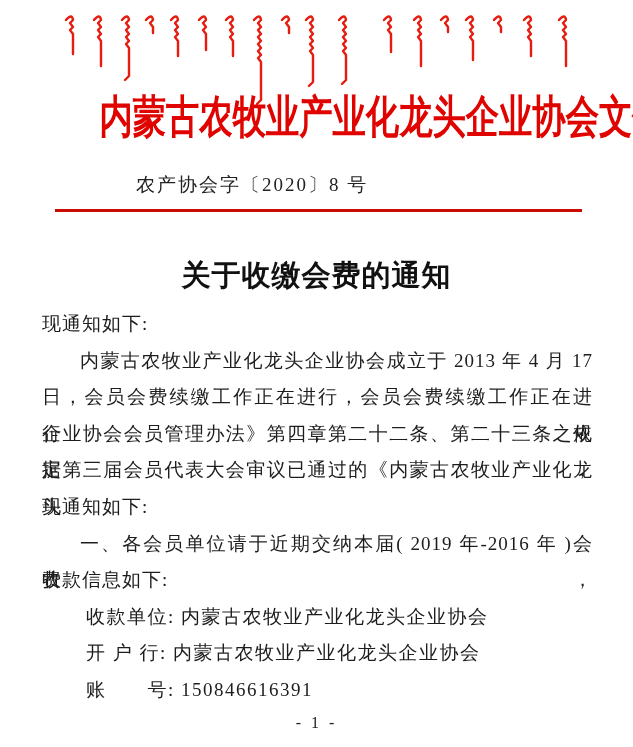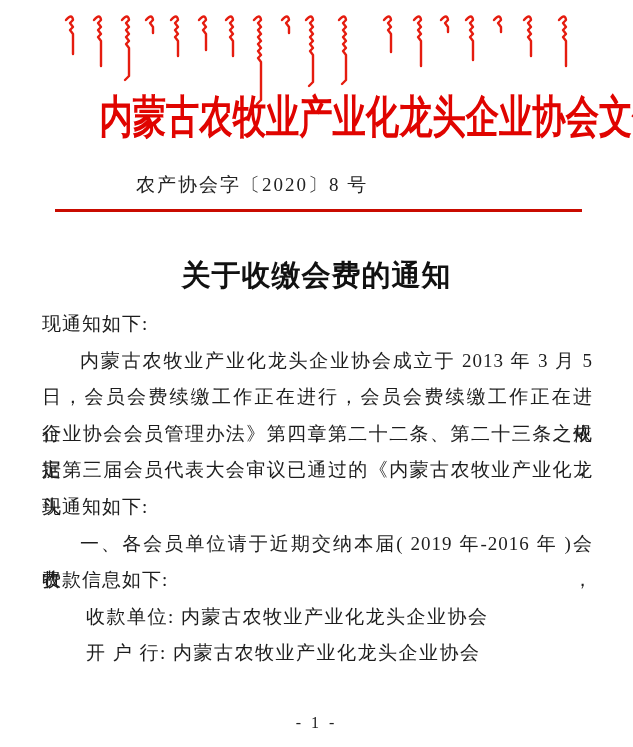--- a/index.html
+++ b/index.html
@@ -110,26 +110,27 @@
   </div>
 
   <div class="doc-number">农产协会字〔2020〕8 号</div>
 
   <div class="red-rule"></div>
 
   <div class="notice-title">关于收缴会费的通知</div>
 
   <div class="body-text">
     <div class="bline">现通知如下:</div>
-    <div class="bline fill ind">内蒙古农牧业产业化龙头企业协会成立于 2013 年 3 月 5</div>
+    <div class="bline fill ind">内蒙古农牧业产业化龙头企业协会成立于 2013 年 4 月 17</div>
     <div class="bline fill">日，会员会费续缴工作正在进行，会员会费续缴工作正在进行，依</div>
     <div class="bline fill">企业协会会员管理办法》第四章第二十二条、第二十三条之规定，</div>
     <div class="bline fill">据第三届会员代表大会审议已通过的《内蒙古农牧业产业化龙头</div>
     <div class="bline">现通知如下:</div>
     <div class="bline fill ind">一、各会员单位请于近期交纳本届( 2019 年-2016 年 )会费，</div>
     <div class="bline">收款信息如下:</div>
     <div class="bline b pind">收款单位: 内蒙古农牧业产业化龙头企业协会</div>
     <div class="bline b pind">开 户 行: 内蒙古农牧业产业化龙头企业协会</div>
+    <div class="bline b pind">账　　号: 150846616391</div>
   </div>
 
   <div class="page-number">- 1 -</div>
 
 </div>
 
 </body></html>

